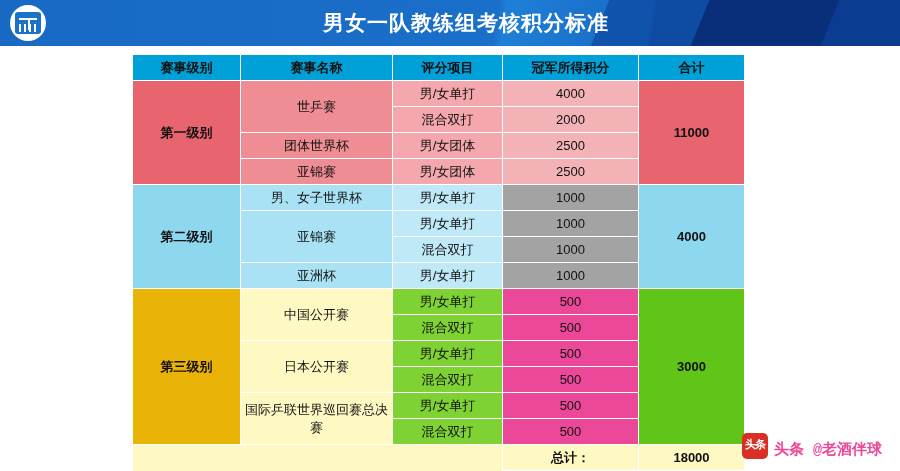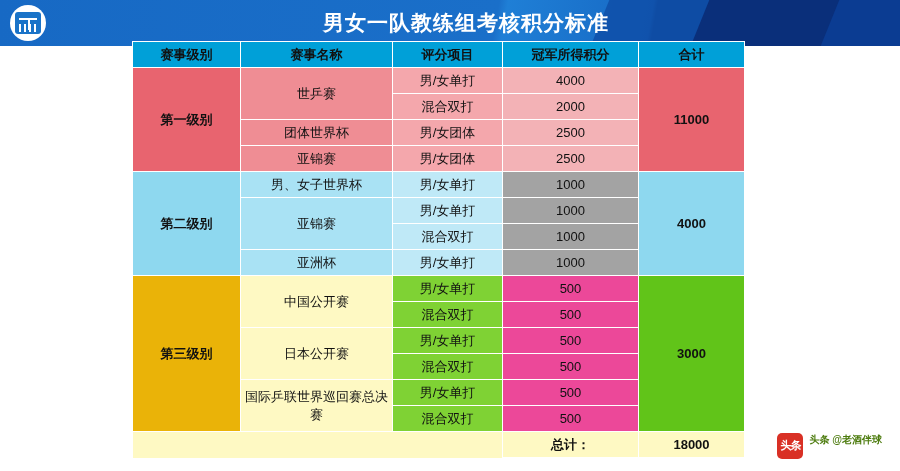--- a/index.html
+++ b/index.html
@@ -125,21 +125,21 @@
     position: absolute;
     left: 0; top: 46px;
     width: 900px; height: 8px;
     background: #ffffff;
   }
 
   
   .table-wrap {
     position: absolute;
     left: 132px;
-    top: 41px;
+    top: 54px;
     width: 612px;
   }
   table.score {
     border-collapse: collapse;
     width: 612px;
     table-layout: fixed;
   }
   table.score td, table.score th {
     border: 1px solid #ffffff;
     text-align: center;
@@ -199,41 +199,42 @@
   }
   .total-value { font-weight: bold; }
   .total-blank { border: none !important; background: #fff; }
 
   
   .watermark {
     position: absolute;
     right: 18px;
     bottom: 12px;
     display: flex;
-    align-items: flex-start;
+    align-items: flex-end;
     gap: 6px;
     z-index: 10;
+    font-family: Liberation Mono, monospace;
   }
   .wm-logo {
     width: 26px;
     height: 26px;
     border-radius: 5px;
     background: #d93025;
     color: #fff;
     font-size: 11px;
     font-weight: bold;
     display: flex;
     align-items: center;
     justify-content: center;
     line-height: 1.05;
     letter-spacing: -1px;
   }
   .wm-text {
-    color: #4d7c0f;
-    font-size: 10px;
+    color: #ec4899;
+    font-size: 15px;
     font-weight: bold;
   }
 </style>
 </head>
 <body>
 
 <div class="header">
   <div class="header-bg-light"></div>
   <div class="header-diag1"></div>
   <div class="header-diag2"></div>

